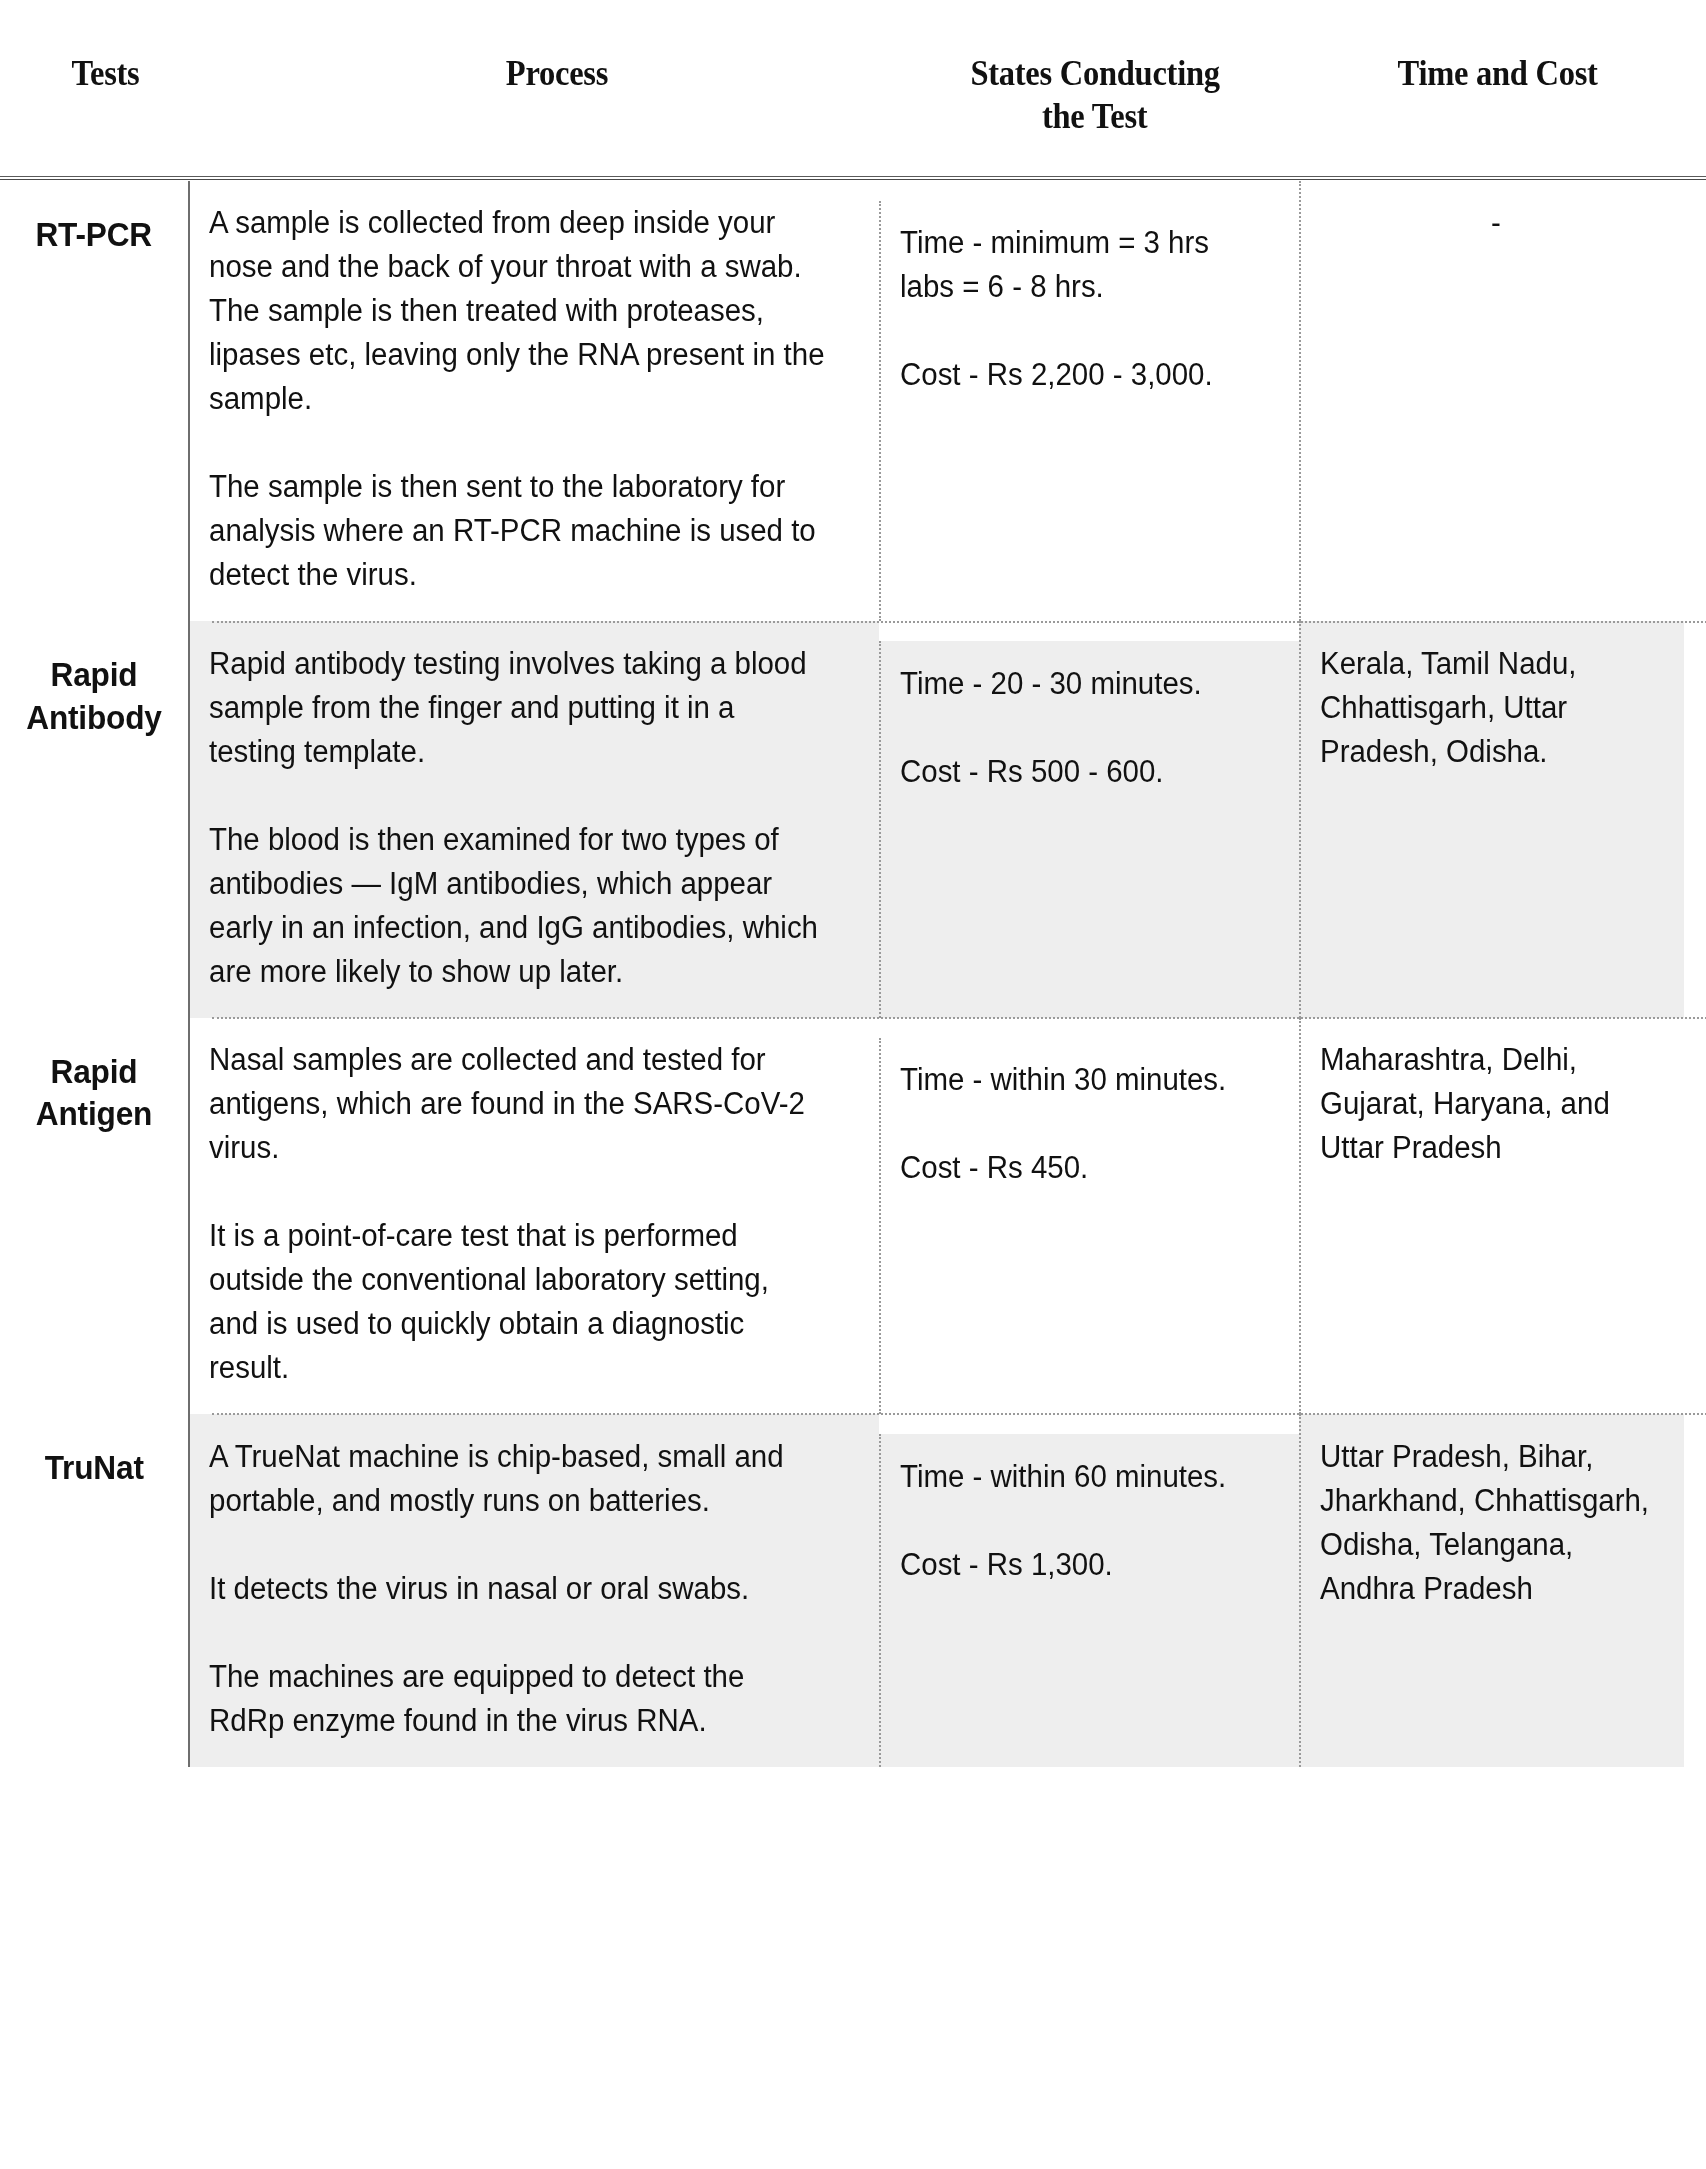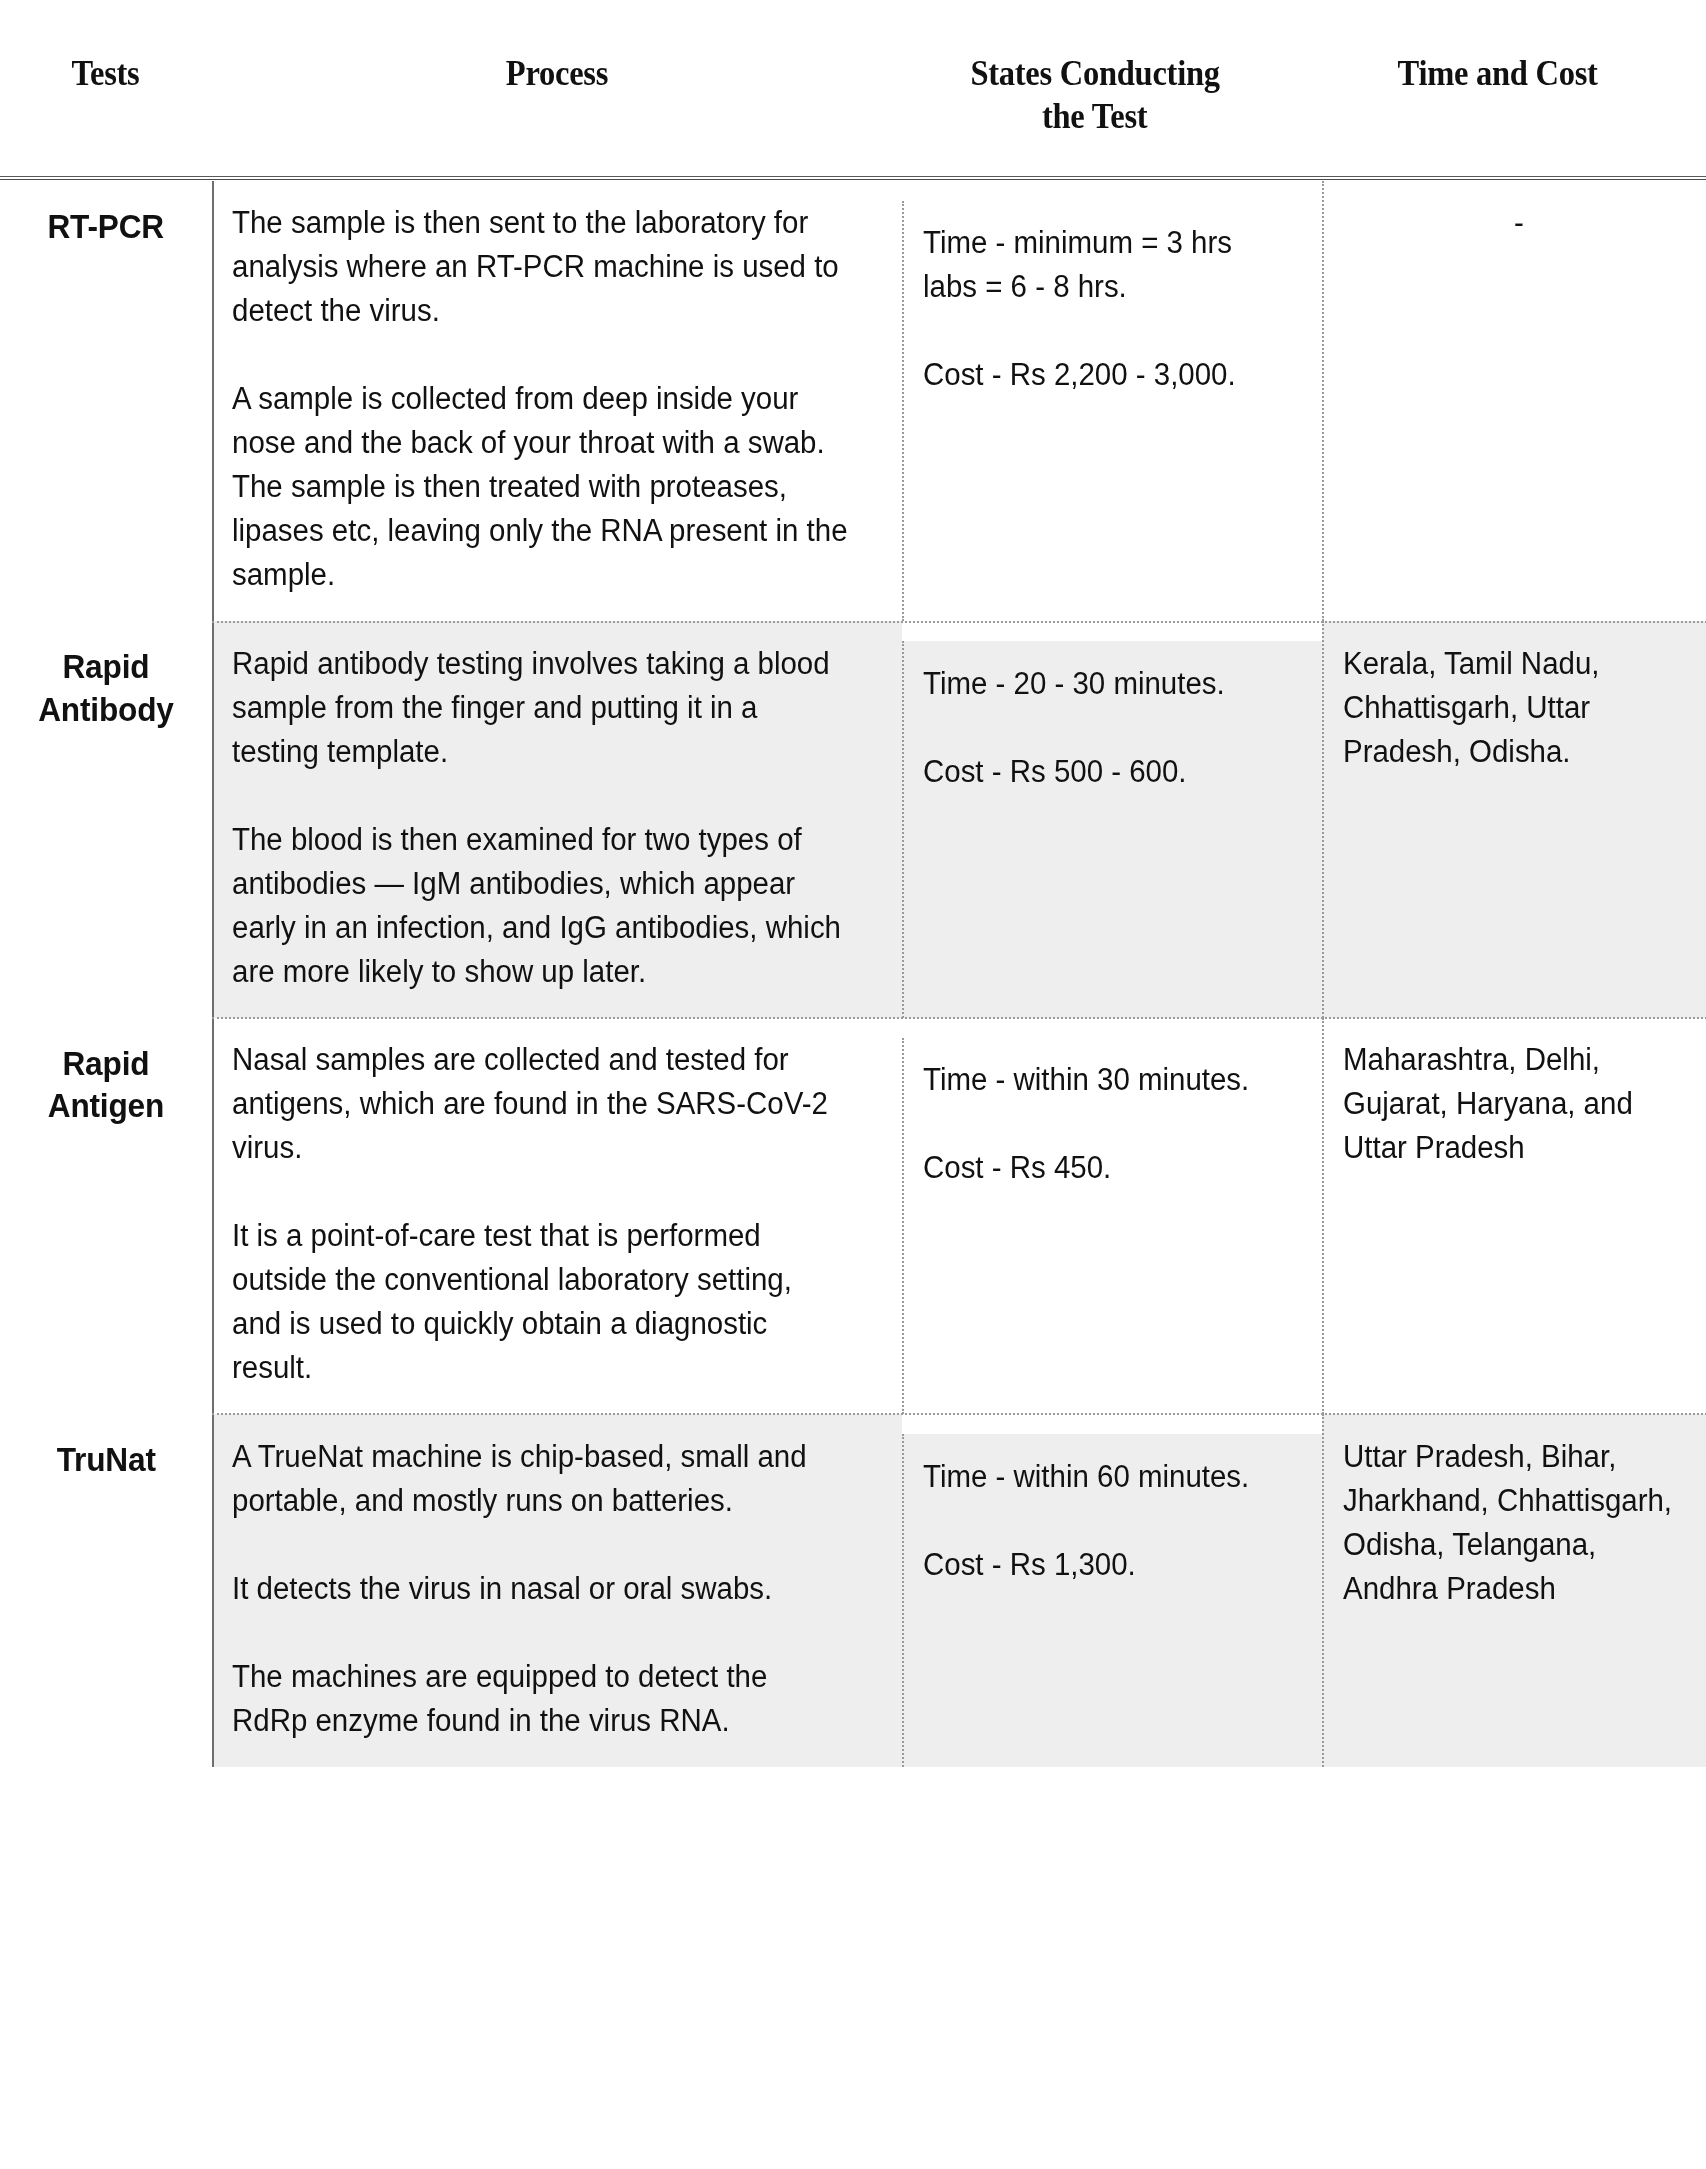--- a/index.html
+++ b/index.html
@@ -90,26 +90,26 @@
   }
 
   .cell {
     box-sizing: border-box;
     font-size: 31px;
     line-height: 1.42;
     font-stretch: condensed;
   }
 
   .cell-tests {
-    width: 212px;
+    width: 188px;
     text-align: center;
     font-weight: bold;
     font-size: 34px;
     line-height: 1.25;
-    padding-top: 24px;
+    padding-top: 32px;
     letter-spacing: -0.2px;
     background: #ffffff;
   }
   .cell-tests span { display:inline-block; transform: scaleX(0.93); }
 
   .cell-process {
     width: 691px;
     padding: 20.3px 22px 24px 18.6px;
     border-left: 2.5px solid #6e6e6e;
   }
@@ -156,22 +156,22 @@
 
   <div class="header-rule"></div>
 
   <div class="tbody">
 
     <div class="row">
       <div class="cell cell-tests">
         <span>RT-PCR</span>
       </div>
       <div class="cell cell-process">
+        <p class="para"><span class="txt">A sample is collected from deep inside your nose and the back of your throat with a swab. The sample is then treated with proteases, lipases etc, leaving only the RNA present in the sample.</span></p>
         <p class="para"><span class="txt">The sample is then sent to the laboratory for analysis where an RT-PCR machine is used to detect the virus.</span></p>
-        <p class="para"><span class="txt">A sample is collected from deep inside your nose and the back of your throat with a swab. The sample is then treated with proteases, lipases etc, leaving only the RNA present in the sample.</span></p>
       </div>
       <div class="cell cell-time">
         <p class="para"><span class="txt">Time - minimum = 3 hrs</span></p>
         <p class="para time-center" style="margin-top:0;"><span class="txt">labs = 6 - 8 hrs.</span></p>
         <p class="para"><span class="txt">Cost - Rs 2,200 - 3,000.</span></p>
       </div>
       <div class="cell cell-states dash-cell">
         <span class="txt">-</span>
       </div>
     </div>

